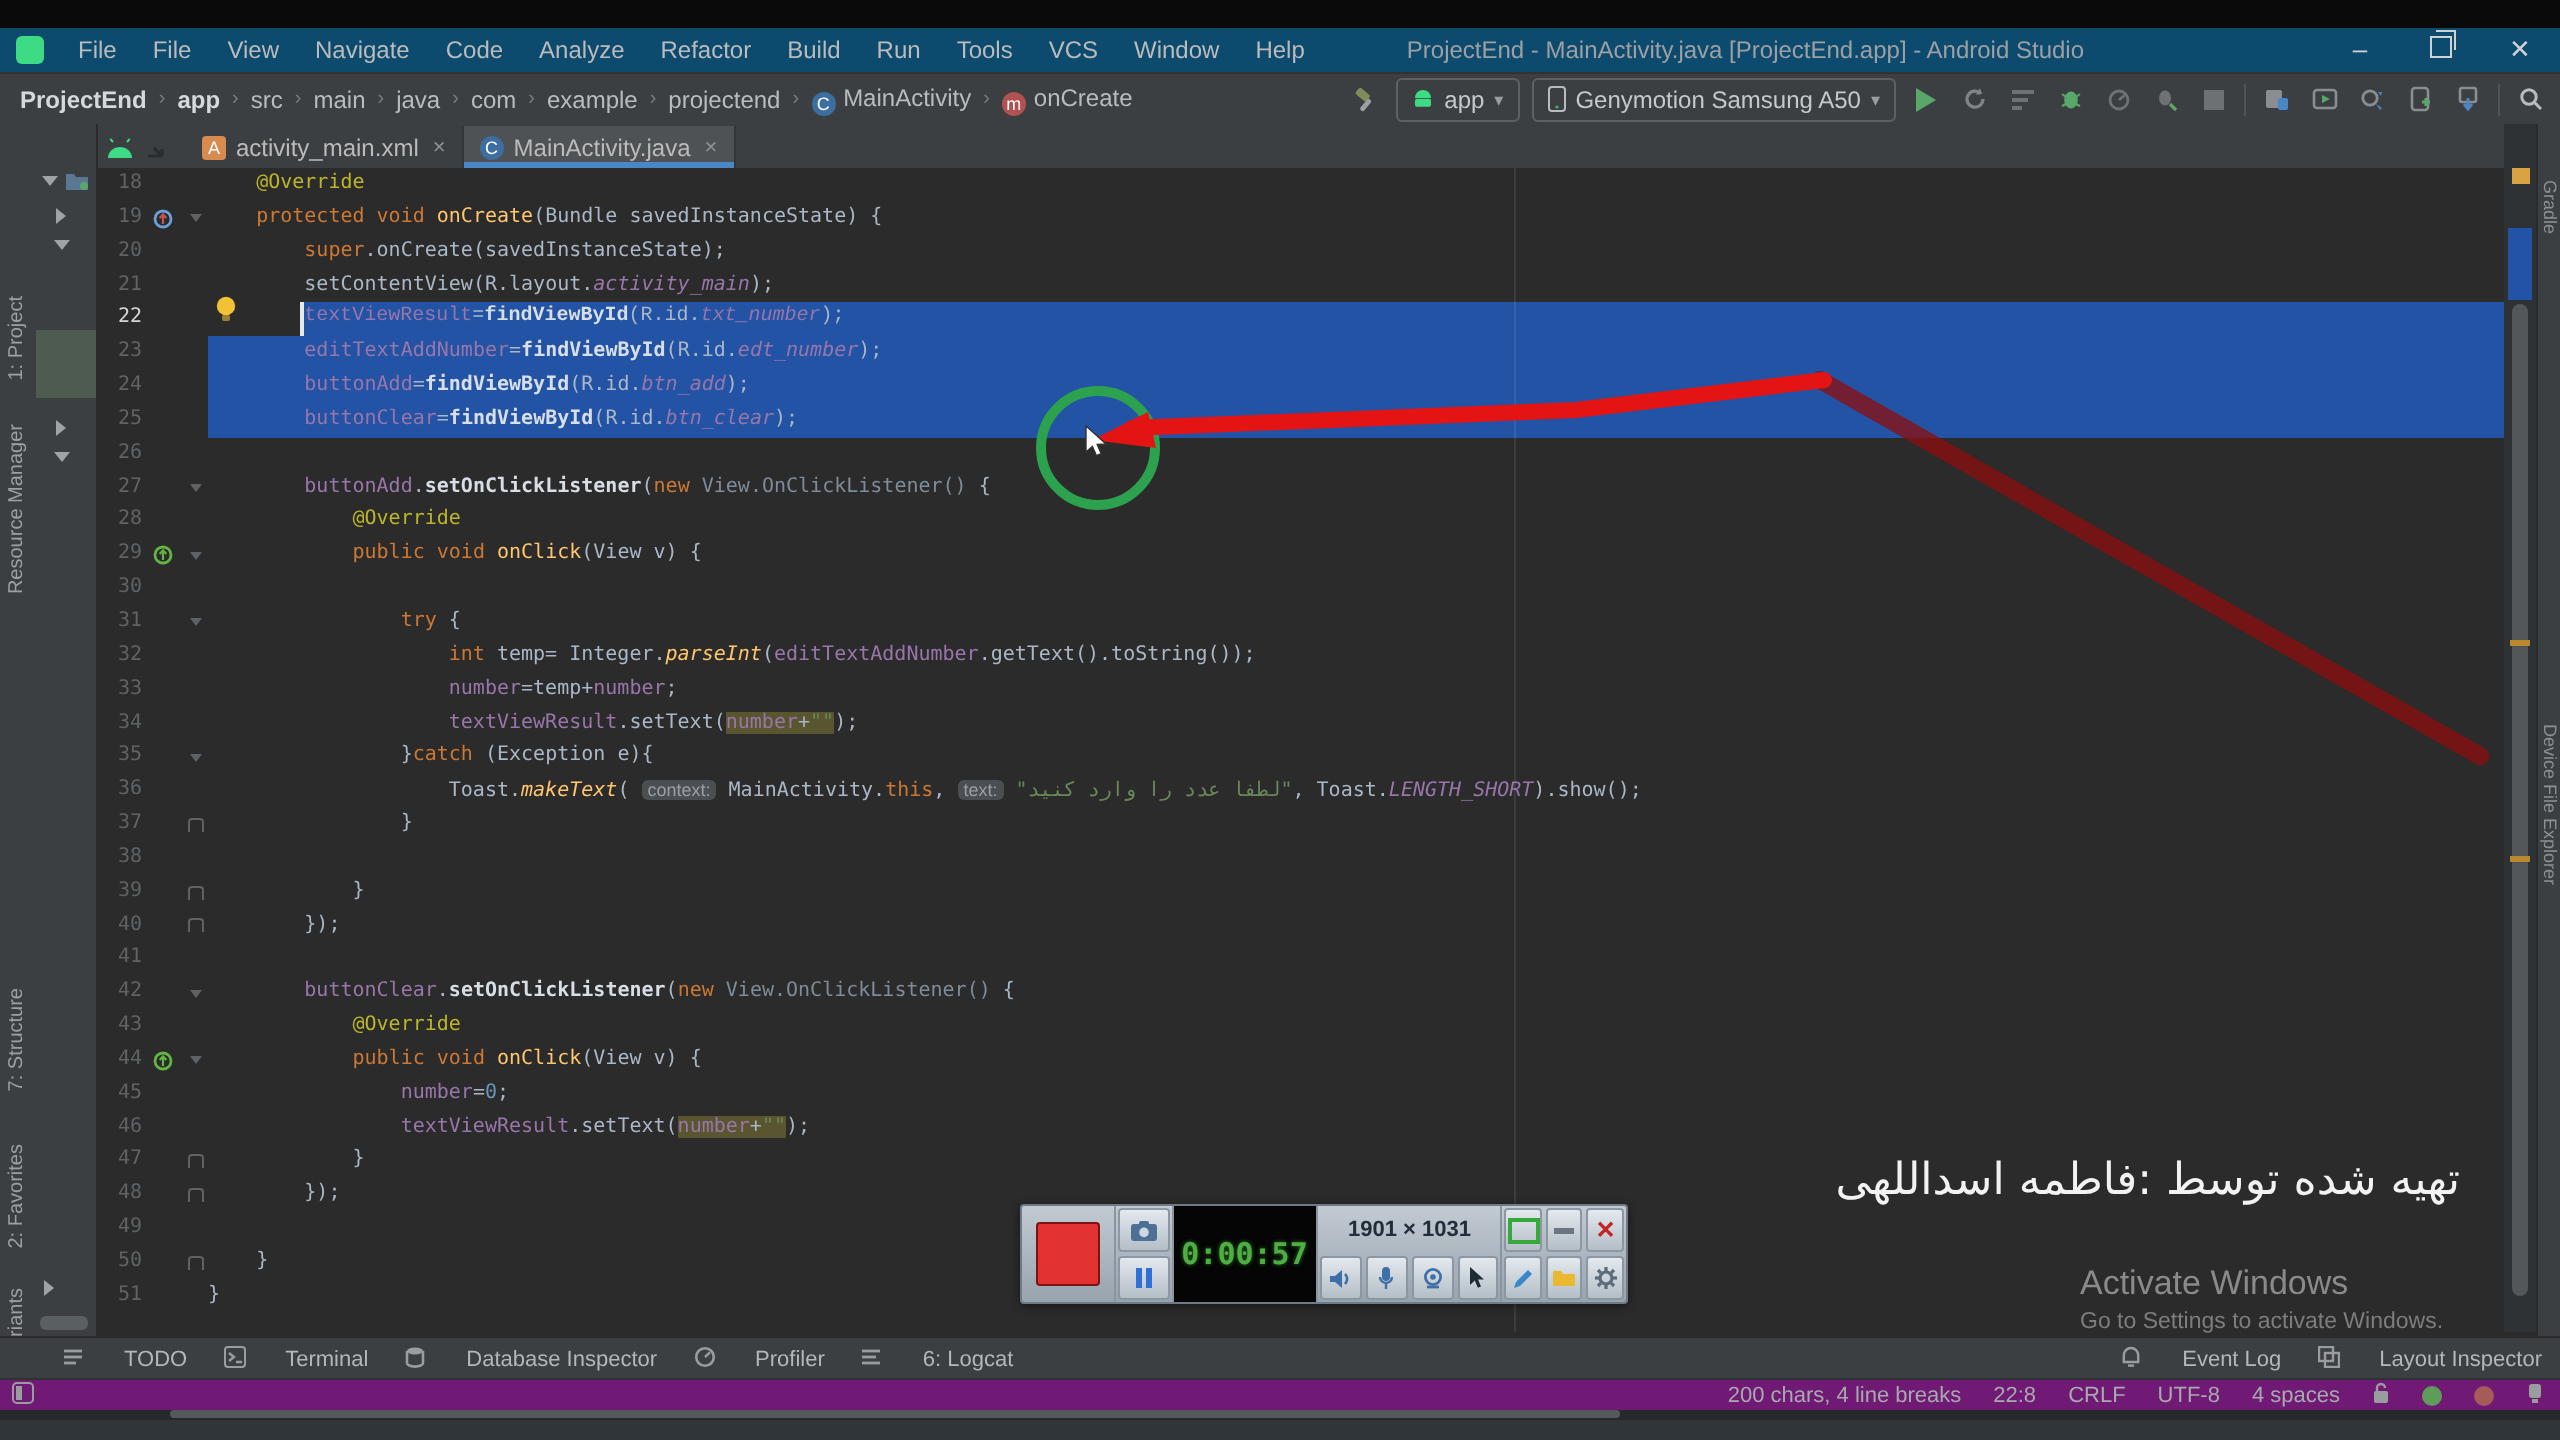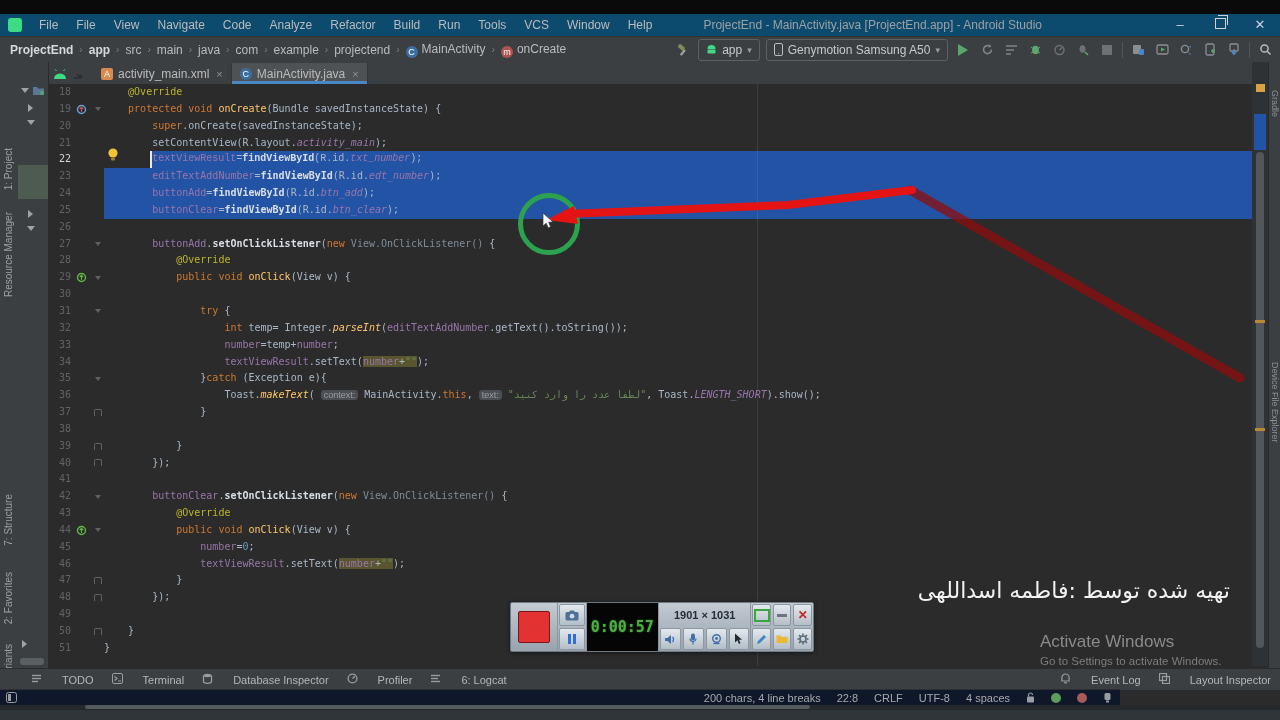--- a/index.html
+++ b/index.html
@@ -96,21 +96,21 @@
   #stripe .sel-block{position:absolute;left:2px;width:12px;background:#2353a5;}
   #stripe .thumb{position:absolute;left:4px;width:8px;background:rgba(170,175,180,0.30);border-radius:4px;}
   #stripe .tick{position:absolute;left:3px;width:10px;height:3px;background:#b9882f;}
   
   #toolbar-bottom{left:0;top:668px;width:1280px;height:21px;background:#3c3f41;border-top:1px solid #2b2b2b;
                   display:flex;align-items:center;font-size:11px;color:#b4b7b9;}
   .twb-item{display:flex;align-items:center;gap:20px;padding:0 9px;height:21px;}
   .twb-right{margin-left:auto;display:flex;}
   .gico{display:inline-block;width:11px;height:11px;}
   
-  #statusbar{left:0;top:689px;width:1120px;height:16px;background:#0f172a;border-top:1px solid #2e3133;
+  #statusbar{left:0;top:689px;width:1280px;height:16px;background:#701a75;border-top:1px solid #2e3133;
              display:flex;align-items:center;font-size:11px;color:#a7aaac;}
   #statusbar .sleft{padding-left:6px;}
   #statusbar .sright{margin-left:auto;display:flex;align-items:center;gap:16px;padding-right:8px;}
   .sface{width:10px;height:10px;border-radius:50%;display:inline-block;}
   
   #bottomstrip{left:0;top:705px;width:1280px;height:15px;background:#26292b;}
   #bottomstrip .bar{position:absolute;left:85px;top:0px;width:725px;height:4px;background:#54595c;border-radius:2px;}
   #bottomstrip .lower{position:absolute;left:0;top:5px;width:1280px;height:10px;background:#2f3538;}
   
   #recorder{left:510px;top:602px;width:302px;height:48px;display:flex;

